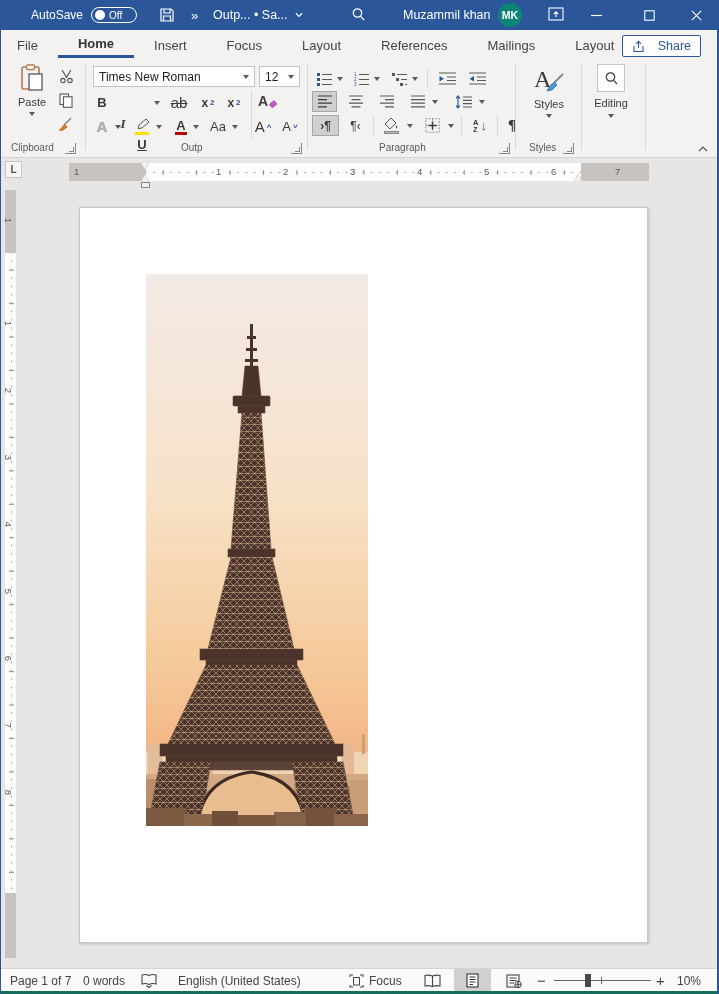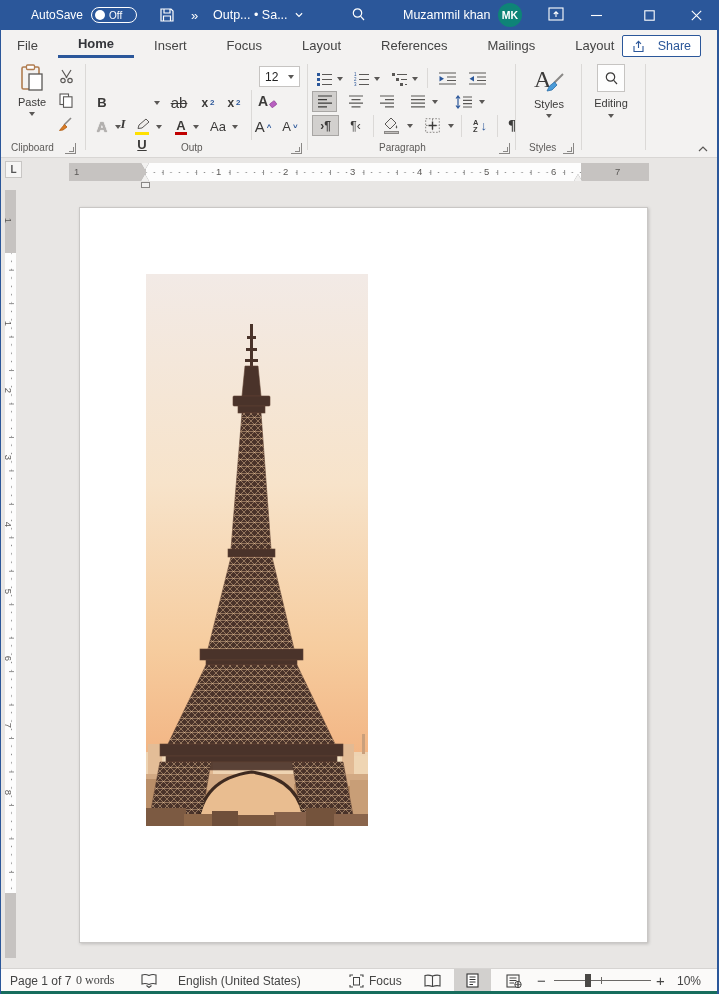--- a/index.html
+++ b/index.html
@@ -176,20 +176,24 @@
     <span class="rbtn" style="left:54px; top:56px; width:22px;">
       <svg width="16" height="16" viewBox="0 0 16 16">
           <path d="M13 1 L6 8" stroke="#8a8886" stroke-width="1.6"></path>
           <path d="M6.5 7.5 L9 10 L5 13 L1.5 13.5 L3.5 11 Z" fill="#d97c26" stroke="#b05c10" stroke-width="0.8"></path>
         </svg>
     </span>
     <span class="grp-label" style="left:10px;">Clipboard</span>
     <span class="launcher" style="left:64px;"></span>
     <span class="grp-sep" style="left:84px;"></span>
 
+    <div class="combo" style="left:92px; top:8px; width:162px;">
+      <span>Times New Roman</span>
+      <span class="chev"></span>
+    </div>
     <div class="combo" style="left:258px; top:8px; width:41px;">
       <span>12</span>
       <span class="chev"></span>
     </div>
     <span class="rbtn lettericon" style="left:92px; top:34px; width:18px; font-weight:bold;">B</span>
     <span class="rbtn lettericon" style="left:113px; top:34px; width:18px; font-style:italic; font-family:'Liberation Serif',serif;">I</span>
     <span class="rbtn lettericon" style="left:133px; top:34px; width:16px; text-decoration:underline;">U</span>
     <span class="rbtn" style="left:150px; top:34px; width:12px;">
         <span class="chev"></span>
       </span>
@@ -518,21 +522,21 @@
               <rect x="188" y="540" width="34" height="12" fill="#8a654c"></rect>
             <rect x="92" y="541" width="38" height="11" fill="#7a573f"></rect>
           </g>
         </svg>
       </div>
     </div>
   </div>
 
   <div class="statusbar">
     <span class="sb-item" style="left:9px;">Page 1 of 7</span>
-    <span class="sb-item" style="left:75px;font-family:Liberation Serif, serif;">0 words</span>
+    <span class="sb-item" style="left:82px;">0 words</span>
     <span class="sb-item" style="left:140px;">
       <svg width="16" height="15" viewBox="0 0 16 15">
           <path d="M1 2 Q4.5 0.8 8 2.5 Q11.5 0.8 15 2 V11 Q11.5 9.8 8 11.5 Q4.5 9.8 1 11 Z" stroke="#444" fill="none" stroke-width="1.1"></path>
           <path d="M5.5 12.5 L8 14.5 L10.5 12.5" stroke="#444" fill="none" stroke-width="1.1"></path>
         </svg>
     </span>
     <span class="sb-item" style="left:177px;">English (United States)</span>
     <span class="sb-item" style="left:348px;">
       <svg width="15" height="14" viewBox="0 0 15 14">
           <path d="M1 3 V1 H4 M11 1 H14 V3 M14 11 V13 H11 M4 13 H1 V11" stroke="#444" fill="none" stroke-width="1.1"></path>

